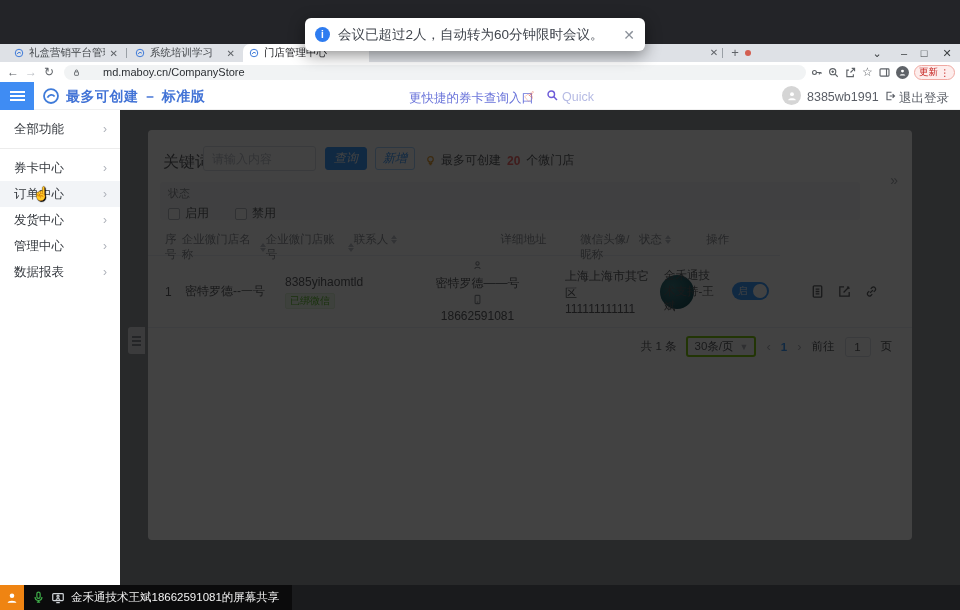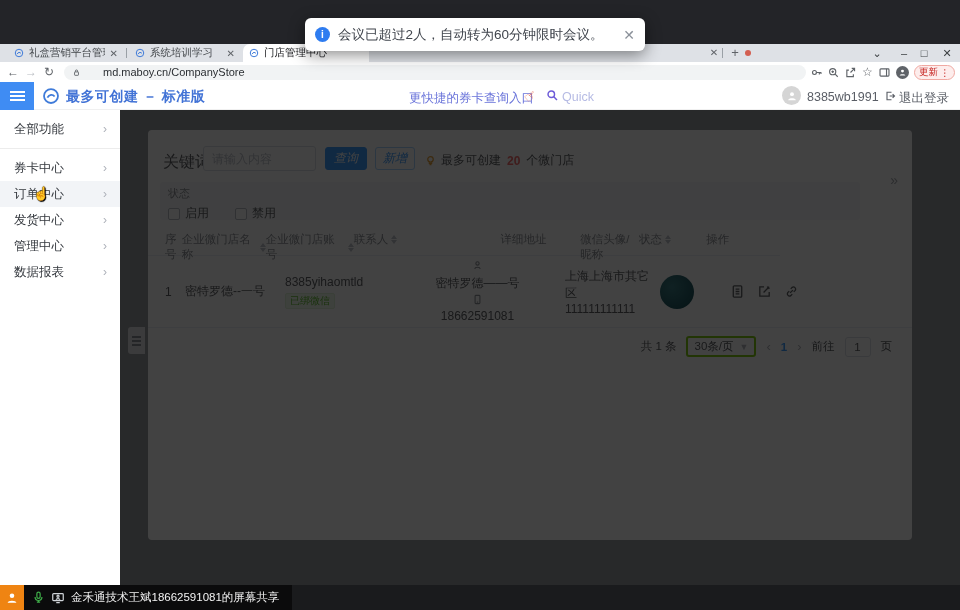--- a/index.html
+++ b/index.html
@@ -428,20 +428,27 @@
             <span>18662591081</span>
           </span>
         </span>
         <span class="c5">
           <span>上海上海市其它区</span><br>
           <span>111111111111</span>
         </span>
         <span class="c6 avatar-cell">
           <span class="wx-avatar"></span>
         </span>
+        <span class="c7" style="display:flex;align-items:center;gap:8px;">
+          <span class="nick" style="margin-left:-66px;margin-right:10px;">金禾通技术支持-王斌</span>
+          <span class="toggle">
+            <span class="tlabel">启</span>
+            <span class="knob"></span>
+          </span>
+        </span>
         <span class="c8 ops">
           <span class="op-ico">
             <svg viewBox="0 0 16 16" fill="none" stroke="currentColor" stroke-width="1.4">
                 <rect x="3.5" y="2" width="9" height="12" rx="1"></rect>
                 <path d="M6 5.5h4M6 8h4M6 10.5h4"></path>
               </svg>
           </span>
           <span class="op-ico">
             <svg viewBox="0 0 16 16" fill="none" stroke="currentColor" stroke-width="1.4">
                 <path d="M13 8.5V13H3V3h4.5"></path>

